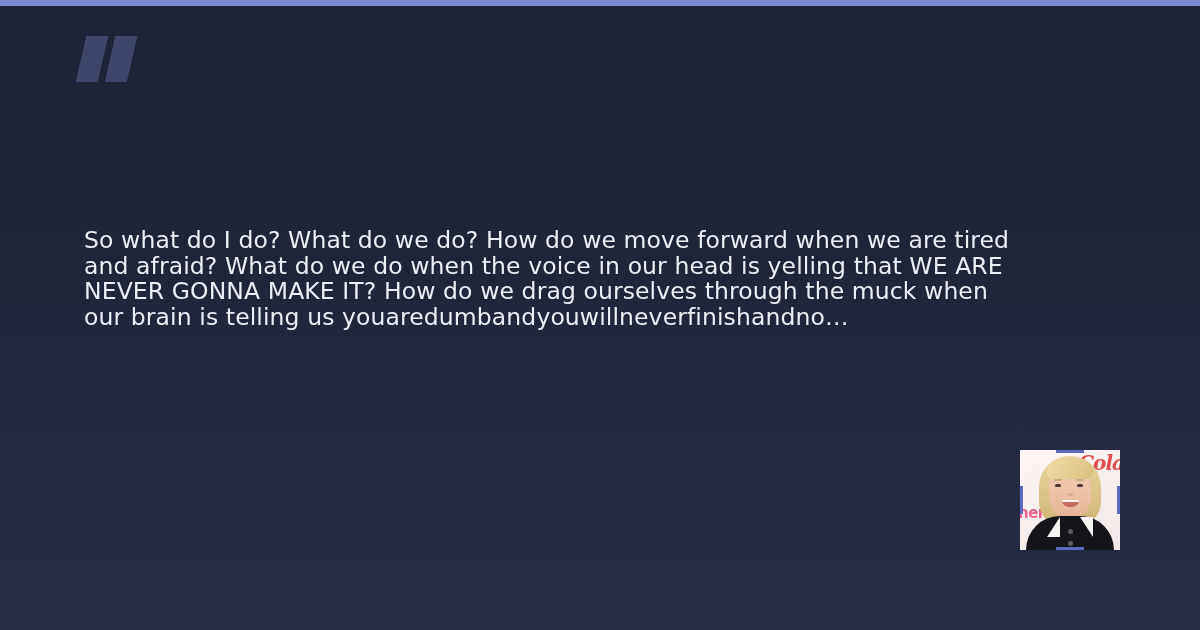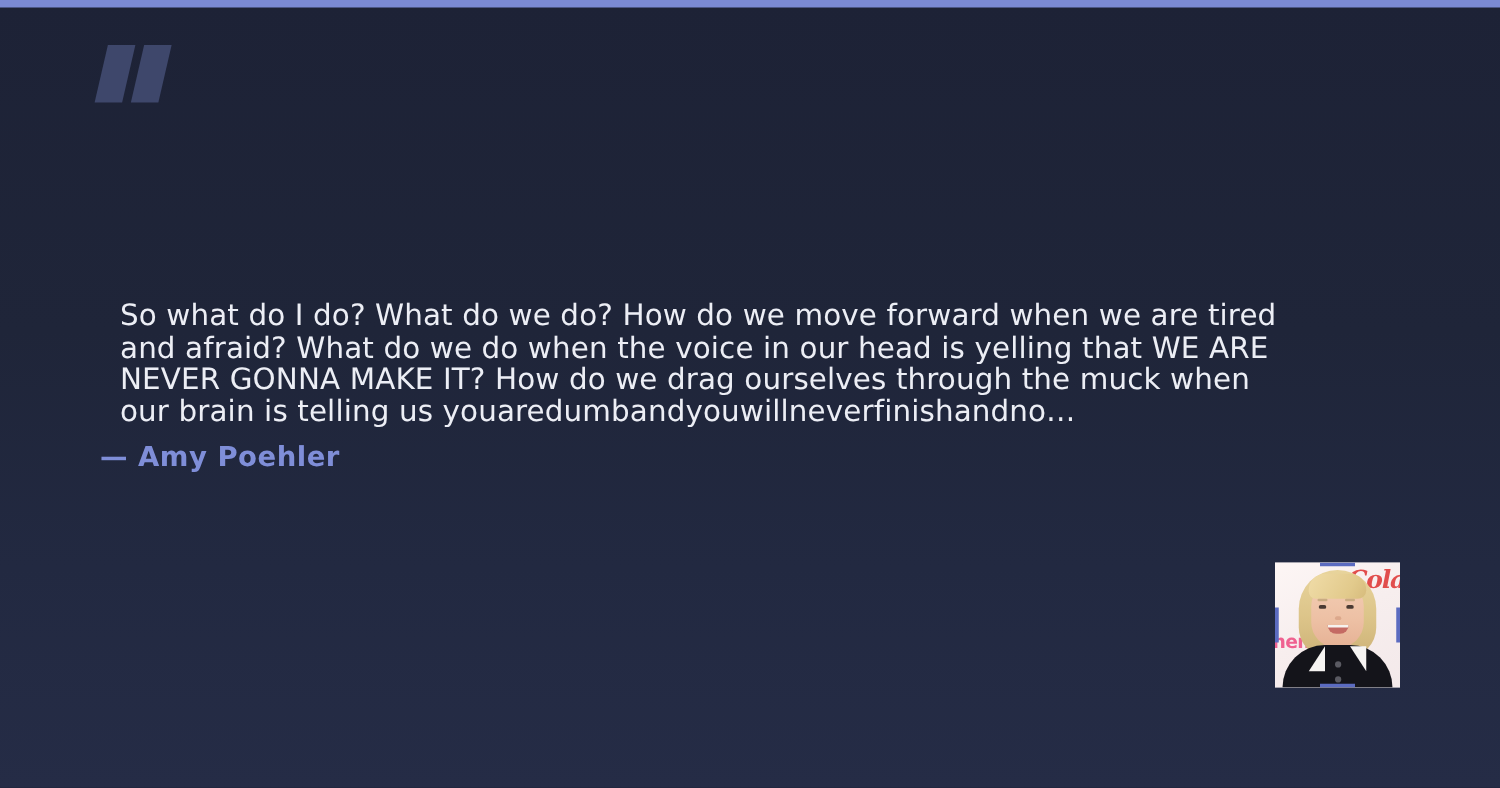--- a/index.html
+++ b/index.html
@@ -52,21 +52,21 @@
   }
   #quote-glyph .qbar.q1 { left: 2px; }
   #quote-glyph .qbar.q2 { left: 31px; }
 
   
   #quote-text {
     position: absolute;
     left: 80px;
     top: 224px;
     width: 930px;
-    margin: 16px;
+    margin: 4px;
     color: #eceef5;
     font-size: 23.5px;
     line-height: 25.5px;
     letter-spacing: 0.1px;
     font-weight: 400;
   }
 
   
   #attribution {
     position: absolute;
@@ -251,23 +251,20 @@
 
   <div id="top-accent"></div>
 
   <div id="quote-glyph">
     <span class="qbar q1"></span>
     <span class="qbar q2"></span>
   </div>
 
   <p id="quote-text">So what do I do? What do we do? How do we move forward when we are tired and afraid? What do we do when the voice in our head is yelling that WE ARE NEVER GONNA MAKE IT? How do we drag ourselves through the muck when our brain is telling us youaredumbandyouwillneverfinishandno…</p>
 
-  <div id="attribution">
-    <span class="dash">—</span><span>Amy Poehler</span>
-  </div>
 
   <div id="portrait">
     <div class="photo">
       <div class="backdrop"></div>
       <div class="logo-a">Cola</div>
       <div class="logo-b">nem</div>
       <div class="hair"></div>
       <div class="neck"></div>
       <div class="face"></div>
       <div class="fringe"></div>

